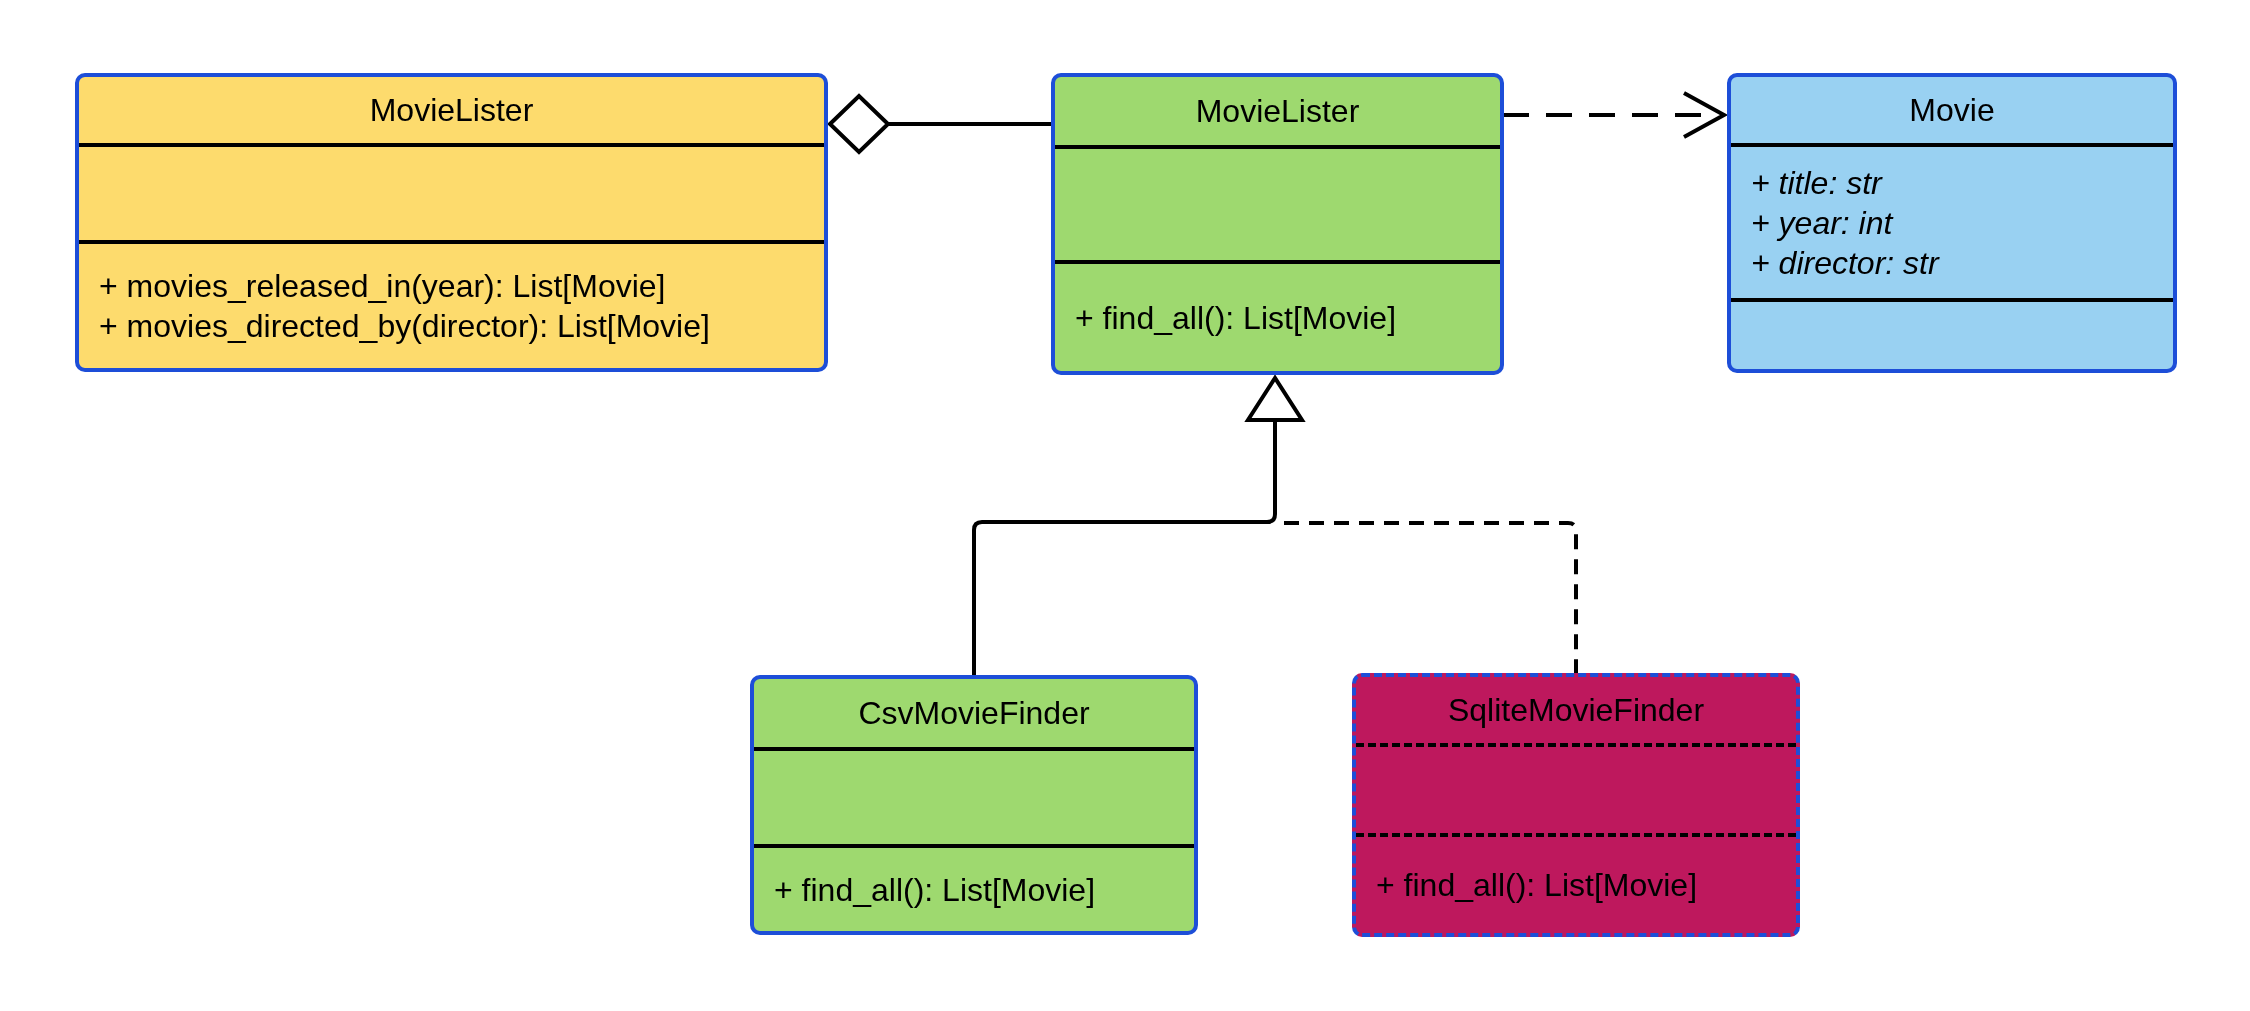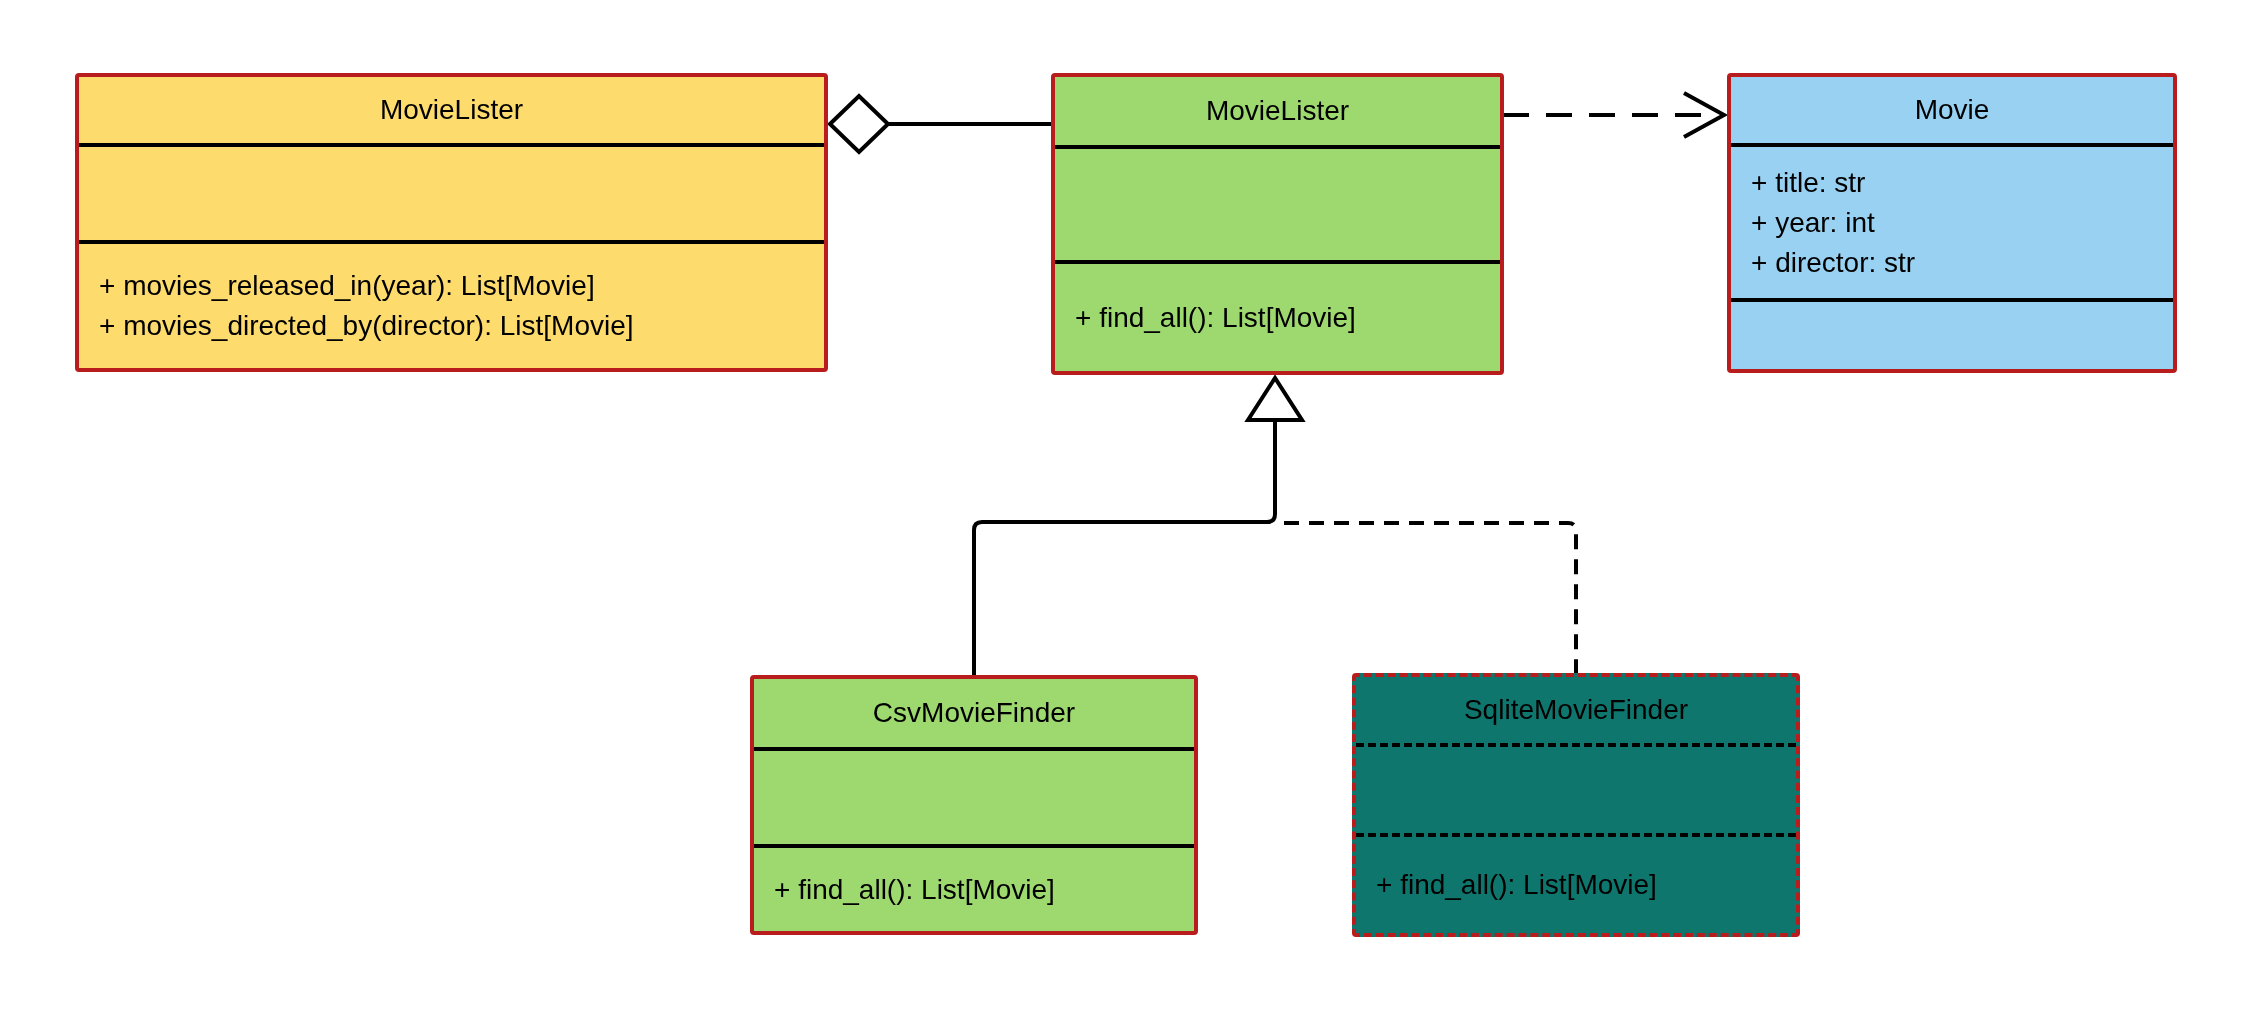--- a/index.html
+++ b/index.html
@@ -23,26 +23,26 @@
   }
   .conn        { stroke: #000000; stroke-width: 4; fill: none; }
   .dash-long   { stroke-dasharray: 26 17; }
   .dash-short  { stroke-dasharray: 15 10; }
   .marker-fill { fill: #FFFFFF; stroke: #000000; stroke-width: 4; stroke-linejoin: miter; }
   .open-arrow  { fill: none; stroke: #000000; stroke-width: 4; }
 
   .class-box {
     position: absolute;
     box-sizing: border-box;
-    border: 4px solid #b91c1c;
-    border-radius: 4px;
+    border: 4px solid #1d4ed8;
+    border-radius: 10px;
     display: flex;
     flex-direction: column;
     color: #000000;
-    font-size: 28px;
+    font-size: 32px;
   }
   .class-box.dashed { border-style: dashed; }
 
   .sec { box-sizing: border-box; flex: 0 0 auto; }
   .sec.title {
     display: flex;
     align-items: center;
     justify-content: center;
   }
   .sec.body {
@@ -102,39 +102,39 @@
     <div class="sec body" style="height:115px;"></div>
     <div class="sec body grow">
       <div class="line">+ find_all(): List[Movie]</div>
     </div>
   </div>
 
   <div class="class-box" style="left: 1727px; top: 73px; width: 450px; height: 300px; background-color: rgb(153, 209, 242);">
     <div class="sec title" style="height:66px;">
       <span>Movie</span>
     </div>
-    <div class="sec body" style="height:155px;">
+    <div class="sec body" style="height:155px;font-style:italic;">
       <div class="line">+ title: str</div>
       <div class="line">+ year: int</div>
       <div class="line">+ director: str</div>
     </div>
     <div class="sec body grow"></div>
   </div>
 
   <div class="class-box" style="left: 750px; top: 675px; width: 448px; height: 260px; background-color: rgb(158, 217, 111);">
     <div class="sec title" style="height:68px;">
       <span>CsvMovieFinder</span>
     </div>
     <div class="sec body" style="height:97px;"></div>
     <div class="sec body grow">
       <div class="line">+ find_all(): List[Movie]</div>
     </div>
   </div>
 
-  <div class="class-box dashed" style="left: 1352px; top: 673px; width: 448px; height: 264px; background-color: #0f766e;">
+  <div class="class-box dashed" style="left: 1352px; top: 673px; width: 448px; height: 264px; background-color: #be185d;">
     <div class="sec title" style="height:66px;">
       <span>SqliteMovieFinder</span>
     </div>
     <div class="sec body" style="height:90px;"></div>
     <div class="sec body grow">
       <div class="line">+ find_all(): List[Movie]</div>
     </div>
   </div>
 
 </div>

